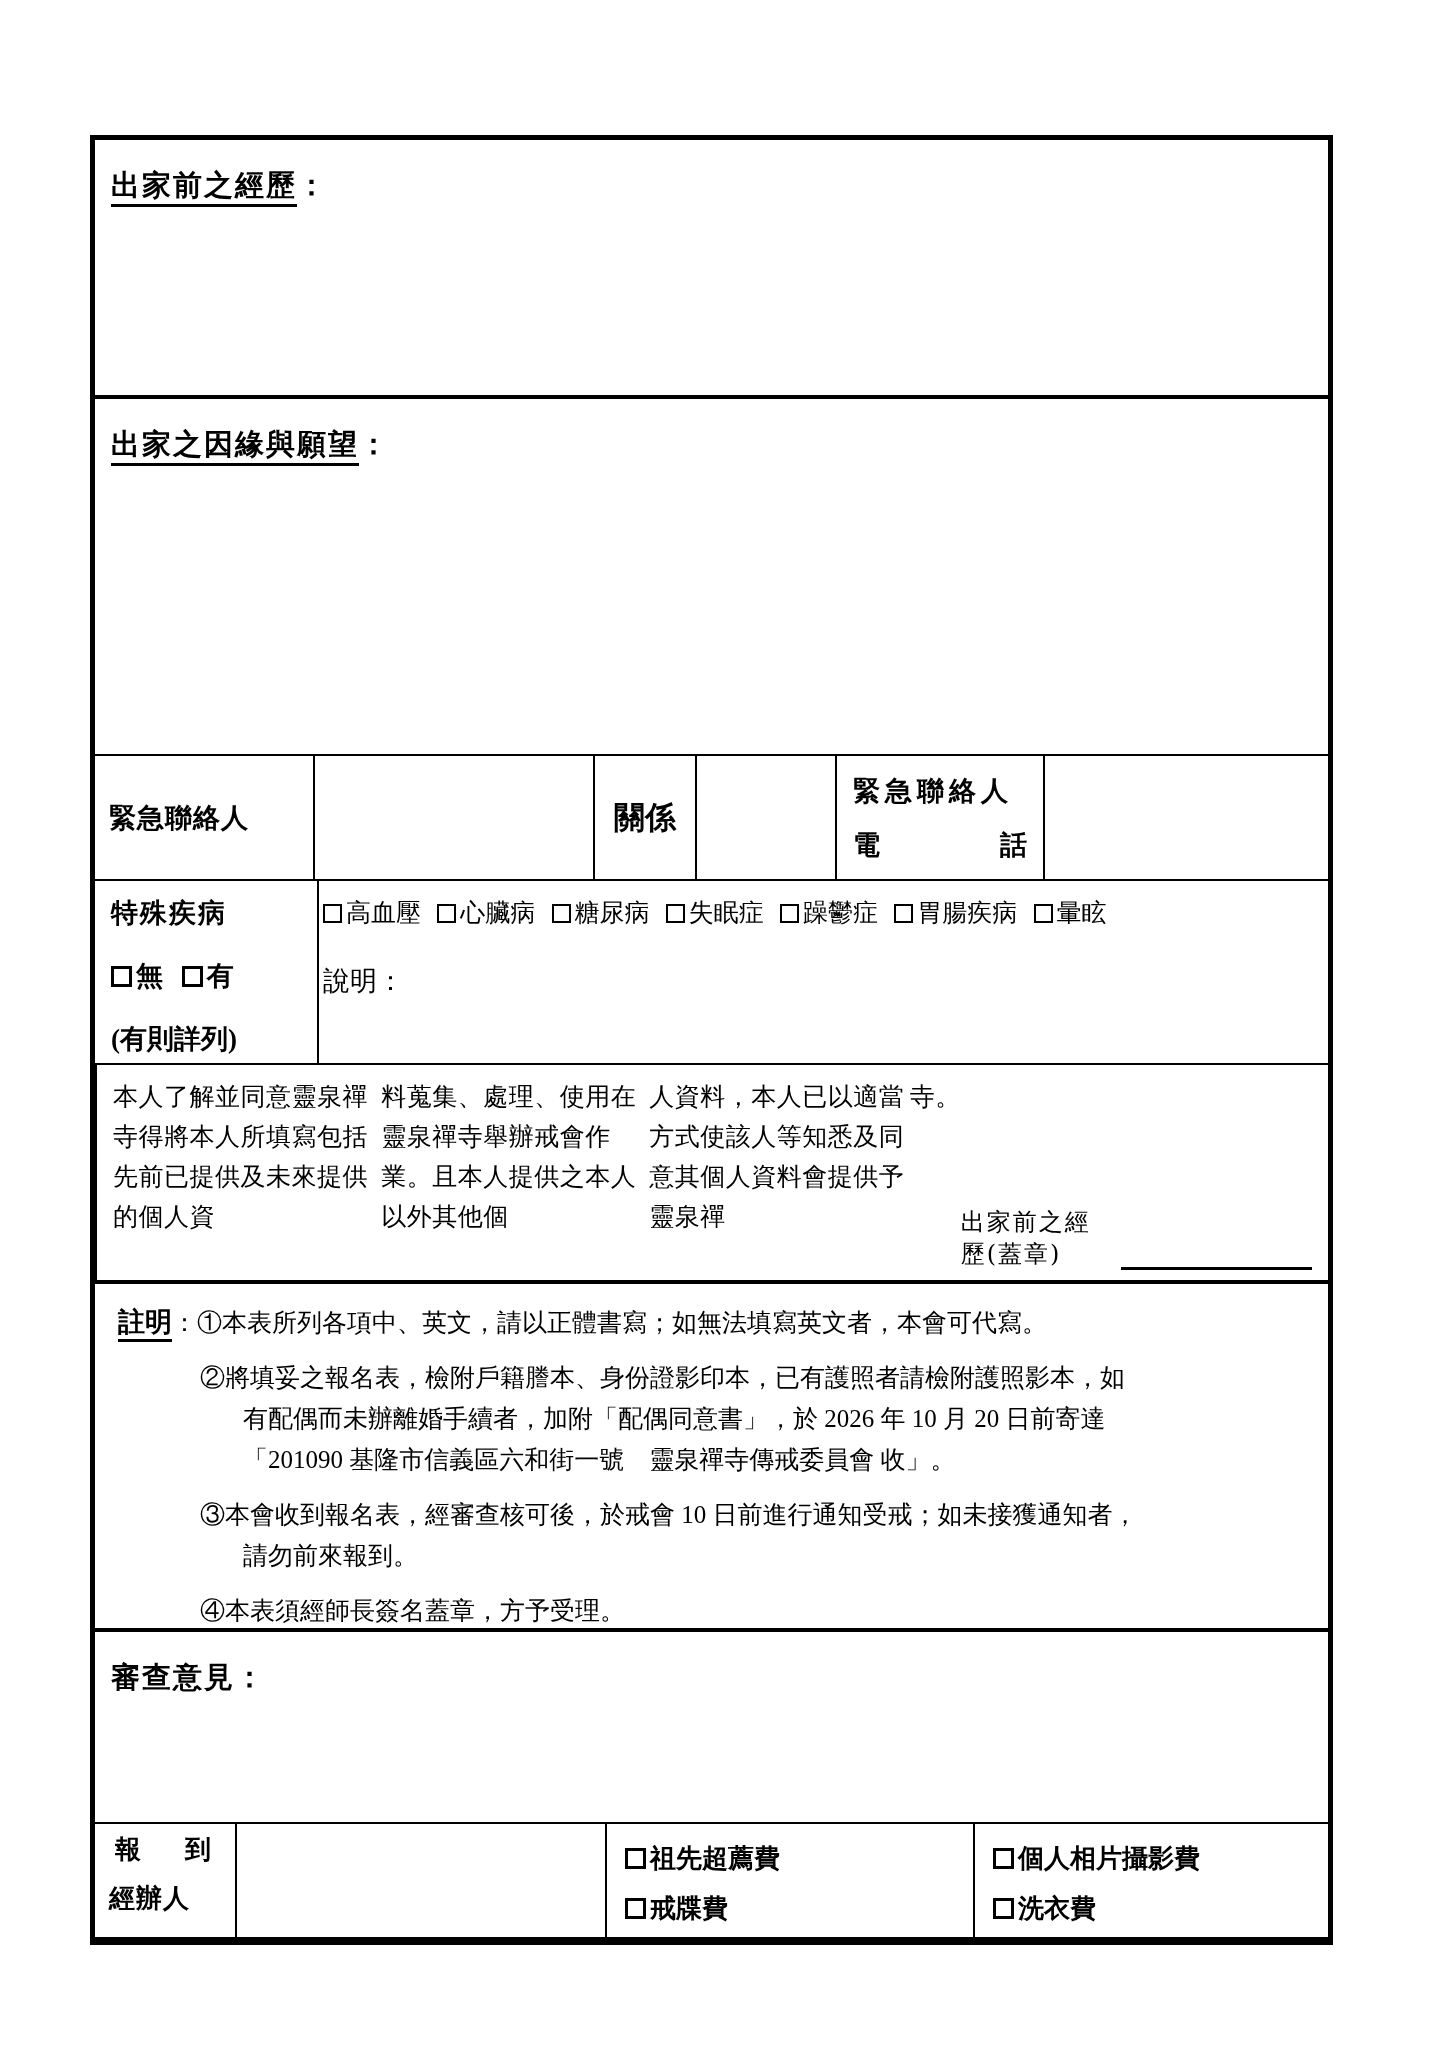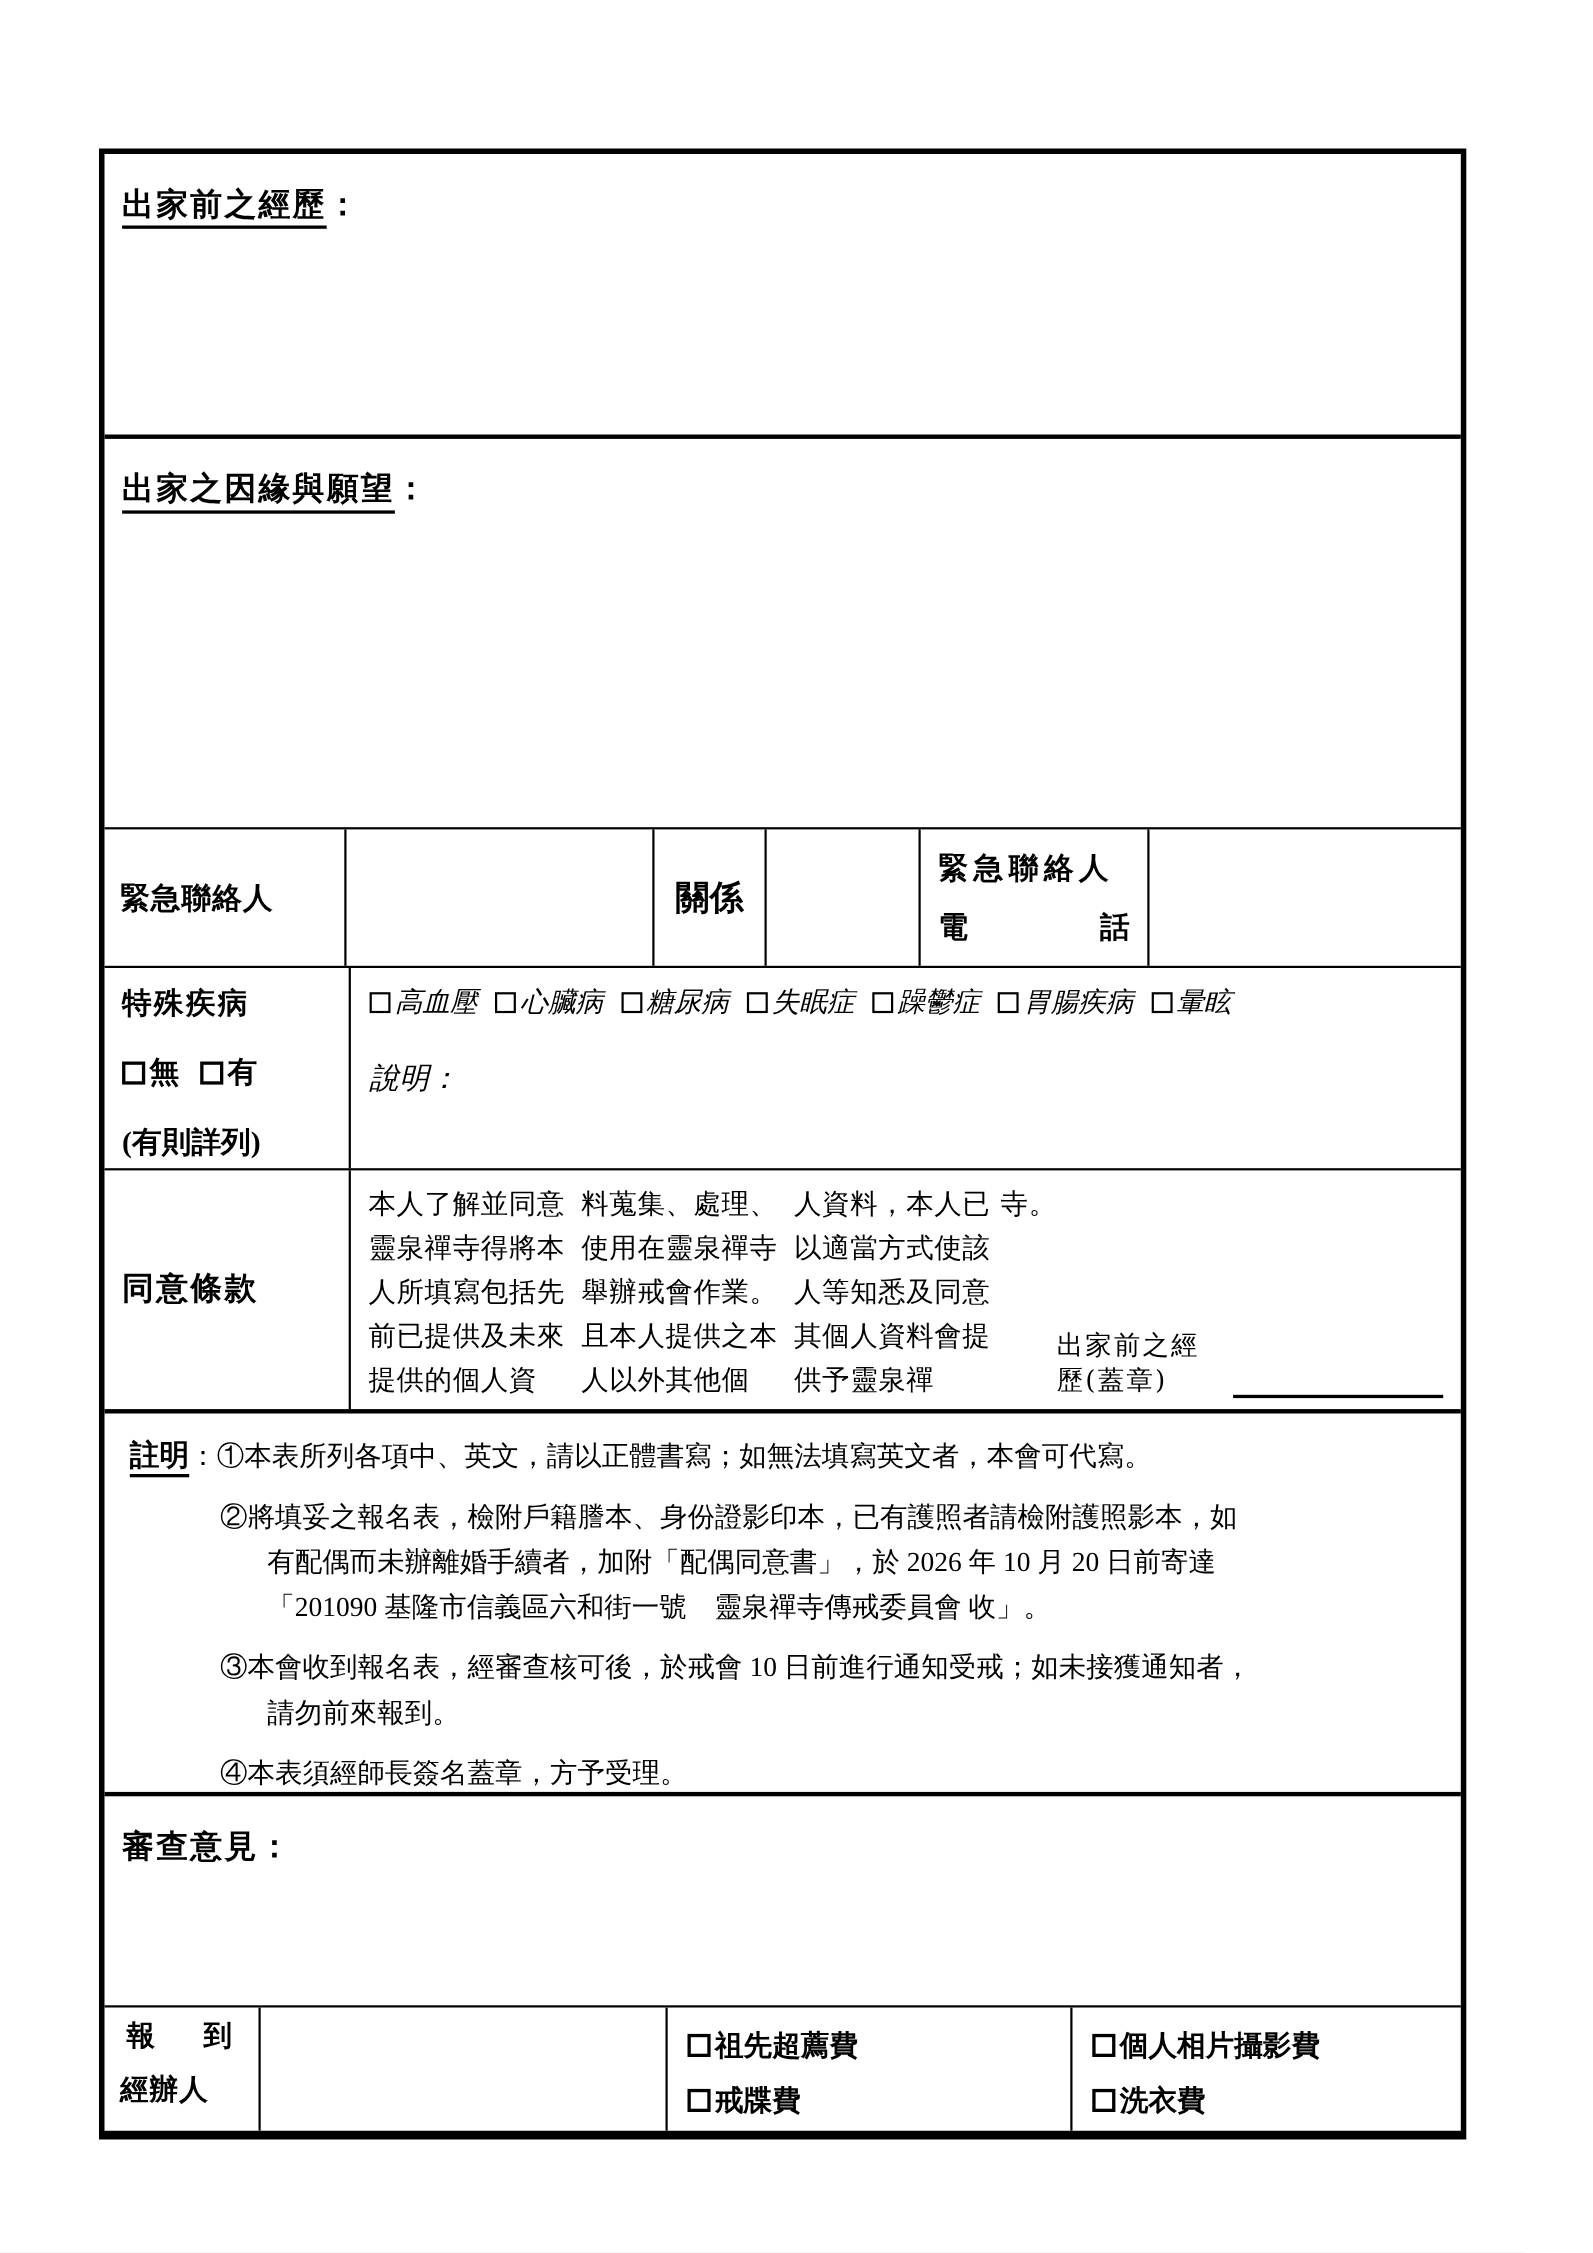--- a/index.html
+++ b/index.html
@@ -42,21 +42,21 @@
   .emg-phonelabel .l1 { letter-spacing:5px; white-space:nowrap; }
   .emg-phonelabel .l2 { display:flex; justify-content:space-between; margin-top:18px; }
   .emg-phoneval { flex:1; }
 
   
   .dis-row { height:184px; }
   .dis-row .cells { height:100%; }
   .dis-label { width:222px; padding:14px 0 0 16px; font-size:27px; font-weight:bold; }
   .dis-label .line { margin-bottom:27px; white-space:nowrap; }
   .dis-label .line.l1 { letter-spacing:2px; }
-  .dis-content { flex:1; padding:10px 0 0 17px; font-size:25px;font-style:italic; }
+  .dis-content { flex:1; padding:10px 0 0 4px; font-size:25px; }
   .dis-items { line-height:44px; }
   .dis-item { margin-right:10px; white-space:nowrap; }
   .explain { margin-top:28px; font-size:27px; }
 
   
   .cb { display:inline-block; width:21px; height:21px; border:3px solid #000;
         margin-right:4px; vertical-align:-2px; background:#fff; }
   .cb.small { width:19px; height:19px; border-width:2px; }
 
   
@@ -153,21 +153,20 @@
           </div>
           <div class="explain">
             <span>說明：</span>
           </div>
         </div>
       </div>
     </div>
 
     <div class="row con-row">
       <div class="cells">
-        <div class="cell firstcell con-label">同意條款</div>
         <div class="cell con-content">
           <div class="pline">本人了解並同意靈泉禪寺得將本人所填寫包括先前已提供及未來提供的個人資</div>
           <div class="pline">料蒐集、處理、使用在靈泉禪寺舉辦戒會作業。且本人提供之本人以外其他個</div>
           <div class="pline">人資料，本人已以適當方式使該人等知悉及同意其個人資料會提供予靈泉禪</div>
           <div class="pline">寺。</div>
           <div class="sig-row">
             <span class="sig-label">出家前之經歷(蓋章)</span>
             <span class="sig-line"></span>
           </div>
         </div>

